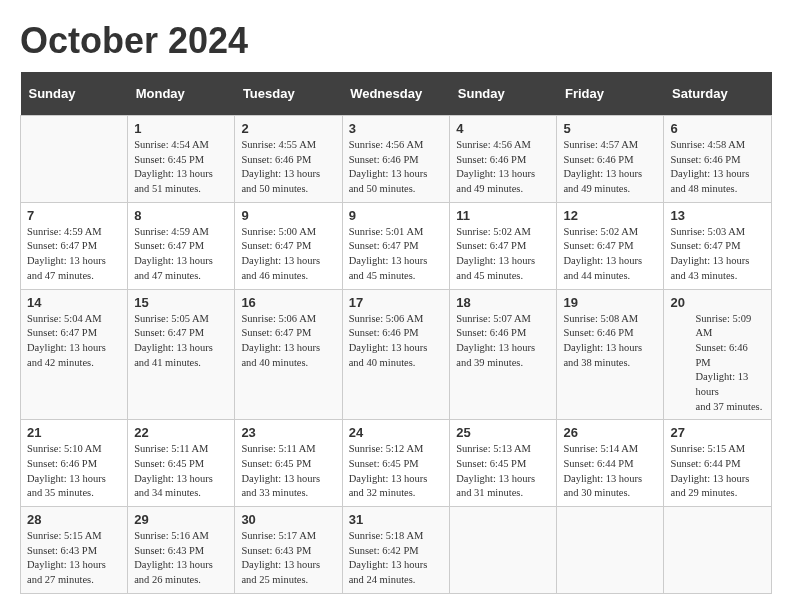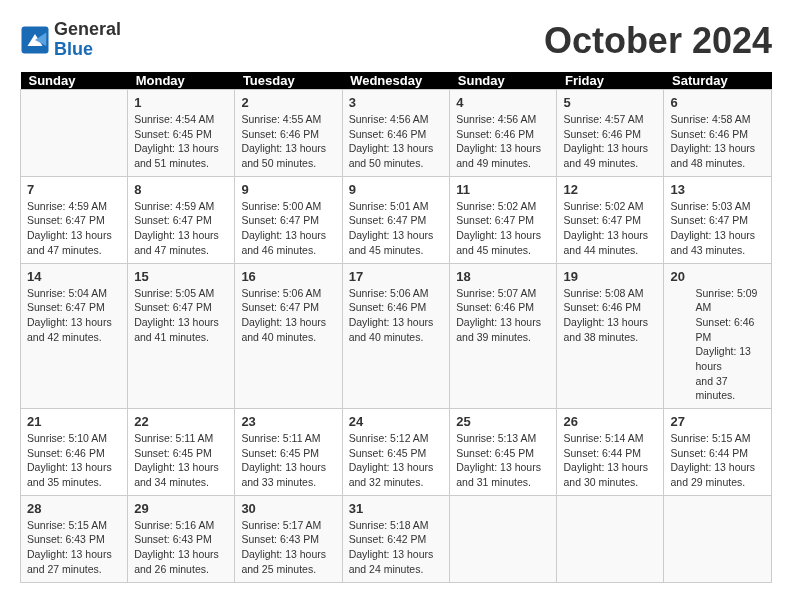--- a/index.html
+++ b/index.html
@@ -51,23 +51,23 @@
     .location {
       font-size: 16px;
       color: #555;
     }
     .calendar {
       width: 100%;
       border-collapse: collapse;
       font-size: 11px;
     }
     .calendar th {
-      background-color: #000000;
+      background-color: #404040;
       color: #fff;
-      padding: 1px 8px;
+      padding: 14px 8px;
       text-align: left;
       font-size: 13px;
       font-weight: bold;
     }
     .calendar td {
       border: 1px solid #ccc;
       padding: 5px 6px;
       vertical-align: top;
       height: 80px;
       width: 108px;
@@ -83,40 +83,30 @@
       font-weight: bold;
       font-size: 13px;
       color: #333;
       display: block;
       margin-bottom: 2px;
     }
     .day-info {
       font-size: 10.5px;
       color: #333;
       line-height: 1.4;
+      font-family: Liberation Serif, serif;
     }
     .empty-cell {
       background: #f9f9f9 !important;
     }
   </style>
 </head>
 <body>
 
 <div class="header">
-  <div class="logo">
-    <svg class="logo-icon" viewBox="0 0 40 40">
-      <rect x="2" y="2" width="36" height="36" rx="4" fill="#1a6bb5"></rect>
-      <polygon points="10,28 20,12 30,28" fill="white"></polygon>
-      <polygon points="20,20 35,10 35,28" fill="#5ba3e0"></polygon>
-    </svg>
-    <div class="logo-text">
-      <span class="logo-general">General</span>
-      <span class="logo-blue">Blue</span>
-    </div>
-  </div>
   <div class="title-section">
     <div class="month-title">October 2024</div>
   </div>
 </div>
 
 <table class="calendar">
   <thead>
     <tr>
     <th>Sunday</th>
         <th>Monday</th>

